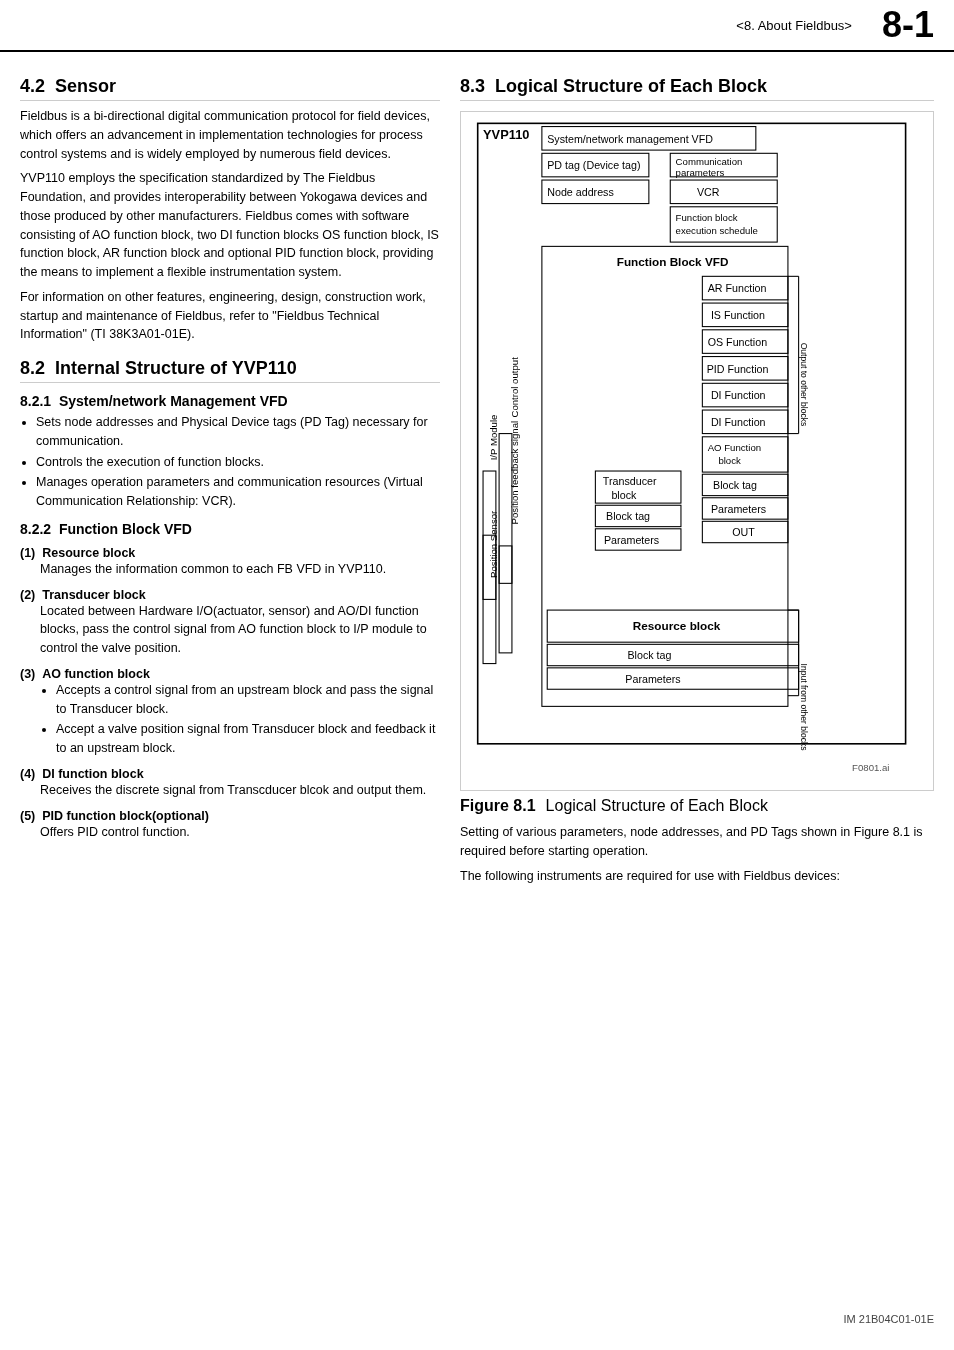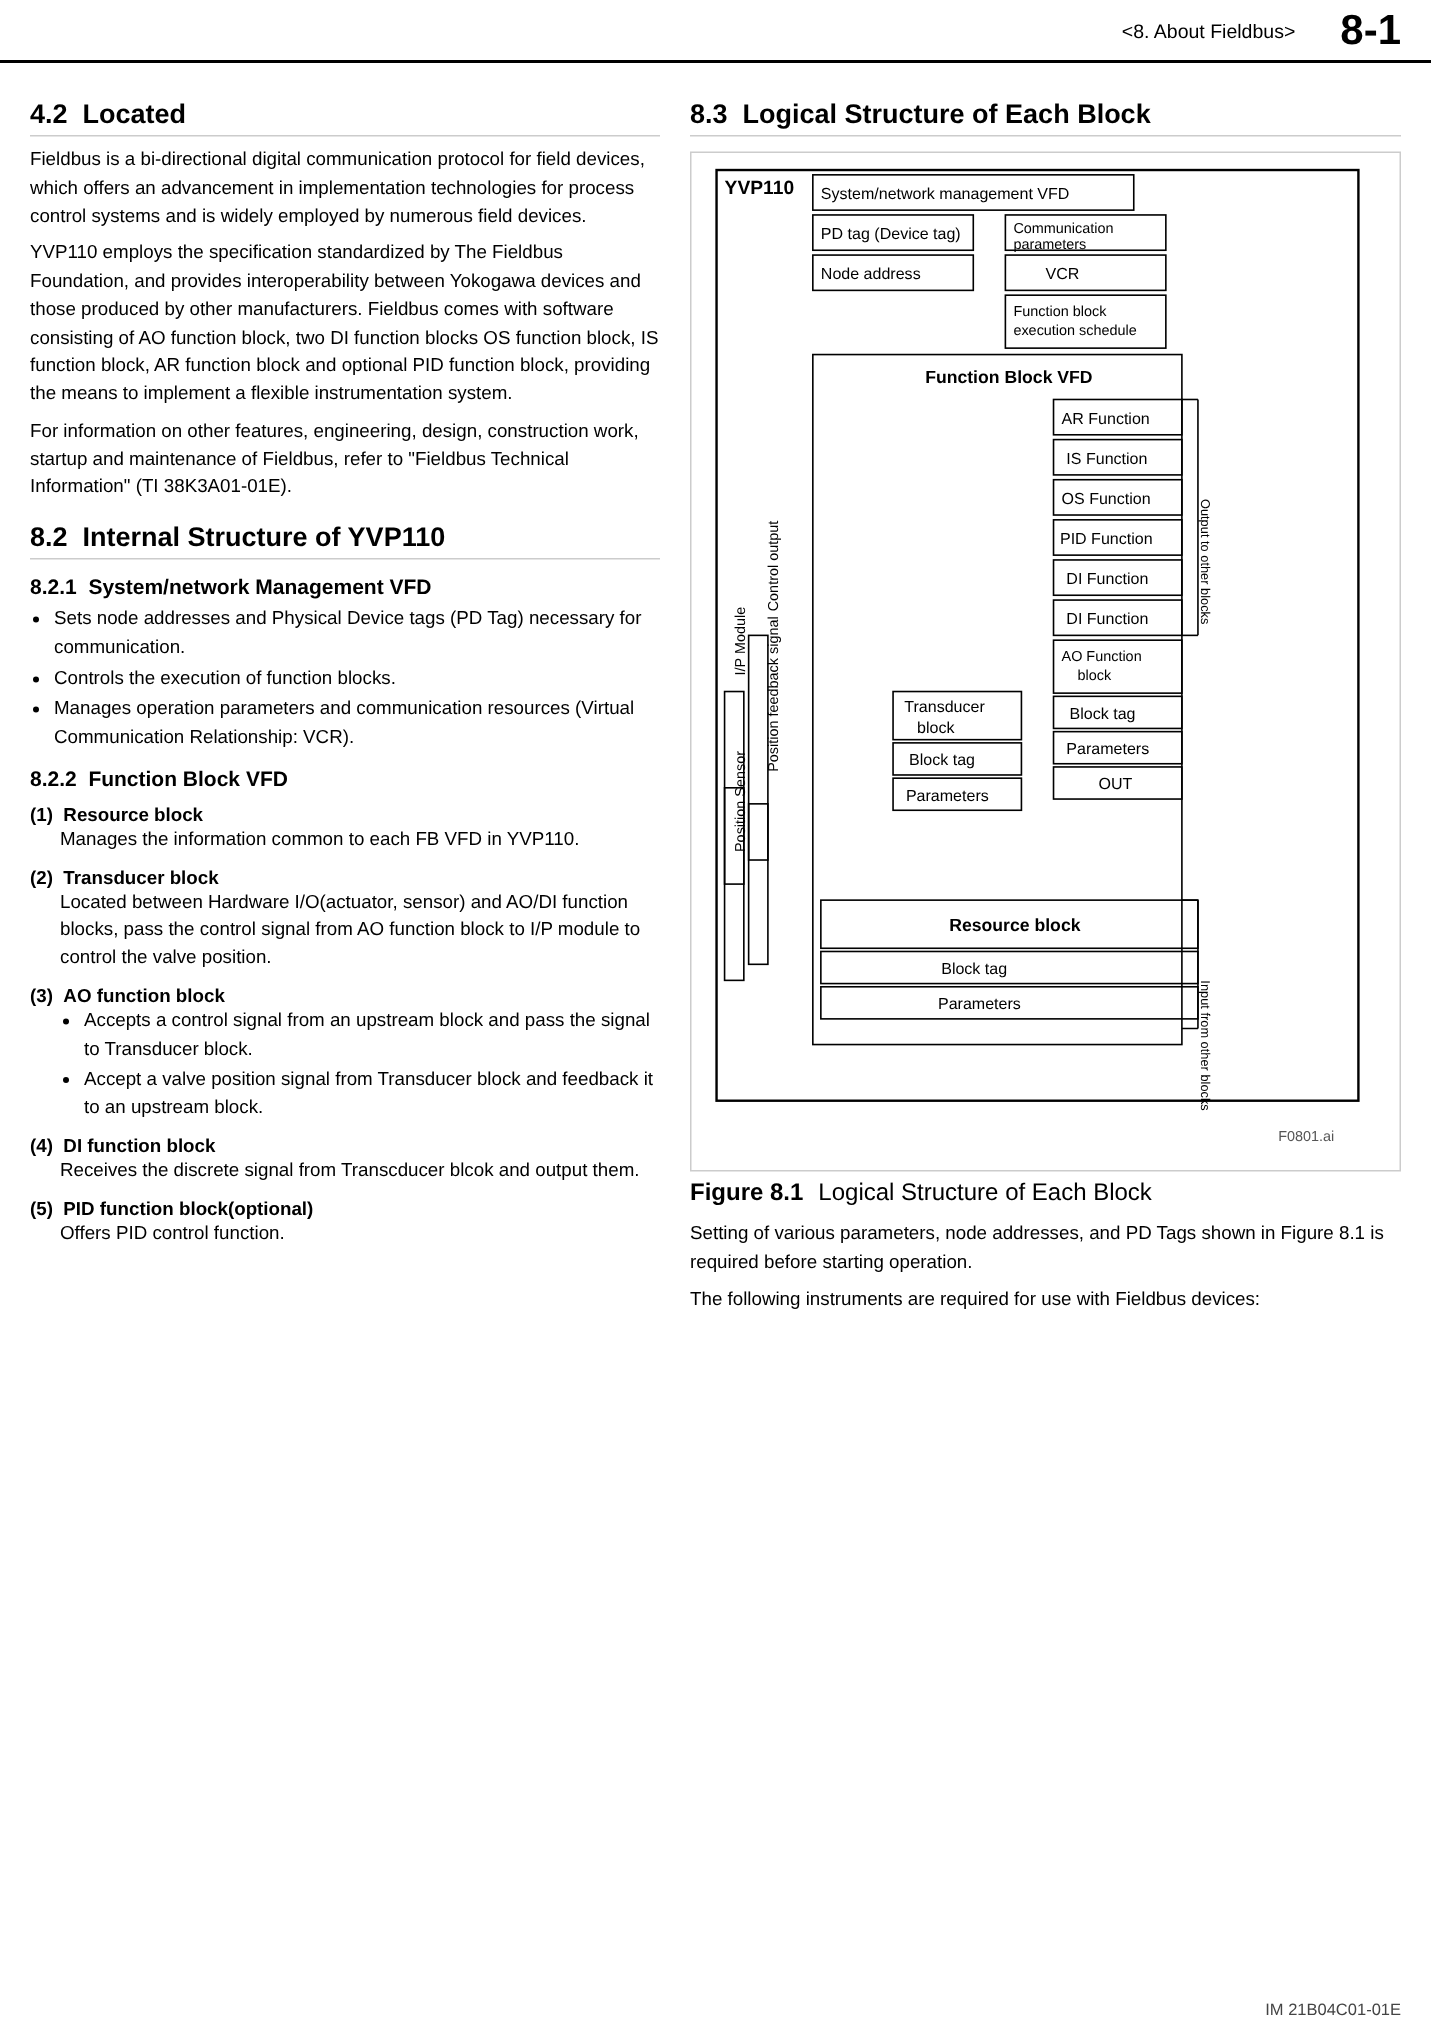--- a/index.html
+++ b/index.html
@@ -26,21 +26,21 @@
       padding: 4px 20px 4px 20px;
       margin-bottom: 0;
     }
     .header-text {
       font-size: 13px;
       flex: 1;
       text-align: right;
       padding-right: 30px;
     }
     .header-page-num {
-      font-size: 28px;
+      font-size: 36px;
       font-weight: bold;
     }
 
     
     .content-area {
       display: flex;
       flex-direction: row;
       padding: 10px 20px 20px 20px;
       gap: 20px;
     }
@@ -125,21 +125,21 @@
       display: flex;
       gap: 10px;
     }
     .figure-caption-label {
       font-weight: bold;
     }
 
     
     .page-footer {
       position: absolute;
-      bottom: 4px;
+      bottom: 25px;
       right: 20px;
       font-size: 11px;
       color: #444;
     }
   </style>
 </head>
 <body>
 
 <div class="page">
 
@@ -147,21 +147,21 @@
     <span class="header-text">&lt;8.  About Fieldbus&gt;</span>
     <span class="header-page-num">8-1</span>
   </div>
 
 
   <div class="content-area">
 
     <div class="left-col">
 
       <h2 class="section-title">
-        <span>4.2</span>&nbsp;&nbsp;<span>Located</span>
+        <span>4.2</span>&nbsp;&nbsp;<span>Sensor</span>
       </h2>
       <p class="body-text">Fieldbus is a bi-directional digital communication protocol for field devices, which offers an advancement in implementation technologies for process control systems and is widely employed by numerous field devices.</p>
       <p class="body-text">YVP110 employs the specification standardized by The Fieldbus Foundation, and provides interoperability between Yokogawa devices and those produced by other manufacturers. Fieldbus comes with software consisting of AO function block, two DI function blocks OS function block, IS function block, AR function block and optional PID function block, providing the means to implement a flexible instrumentation system.</p>
       <p class="body-text">For information on other features, engineering, design, construction work, startup and maintenance of Fieldbus, refer to "Fieldbus Technical Information" (TI 38K3A01-01E).</p>
 
       <h2 class="section-title">
         <span>8.2</span>&nbsp;&nbsp;<span>Internal Structure of YVP110</span>
       </h2>
 
       <h3 class="subsection-title">

